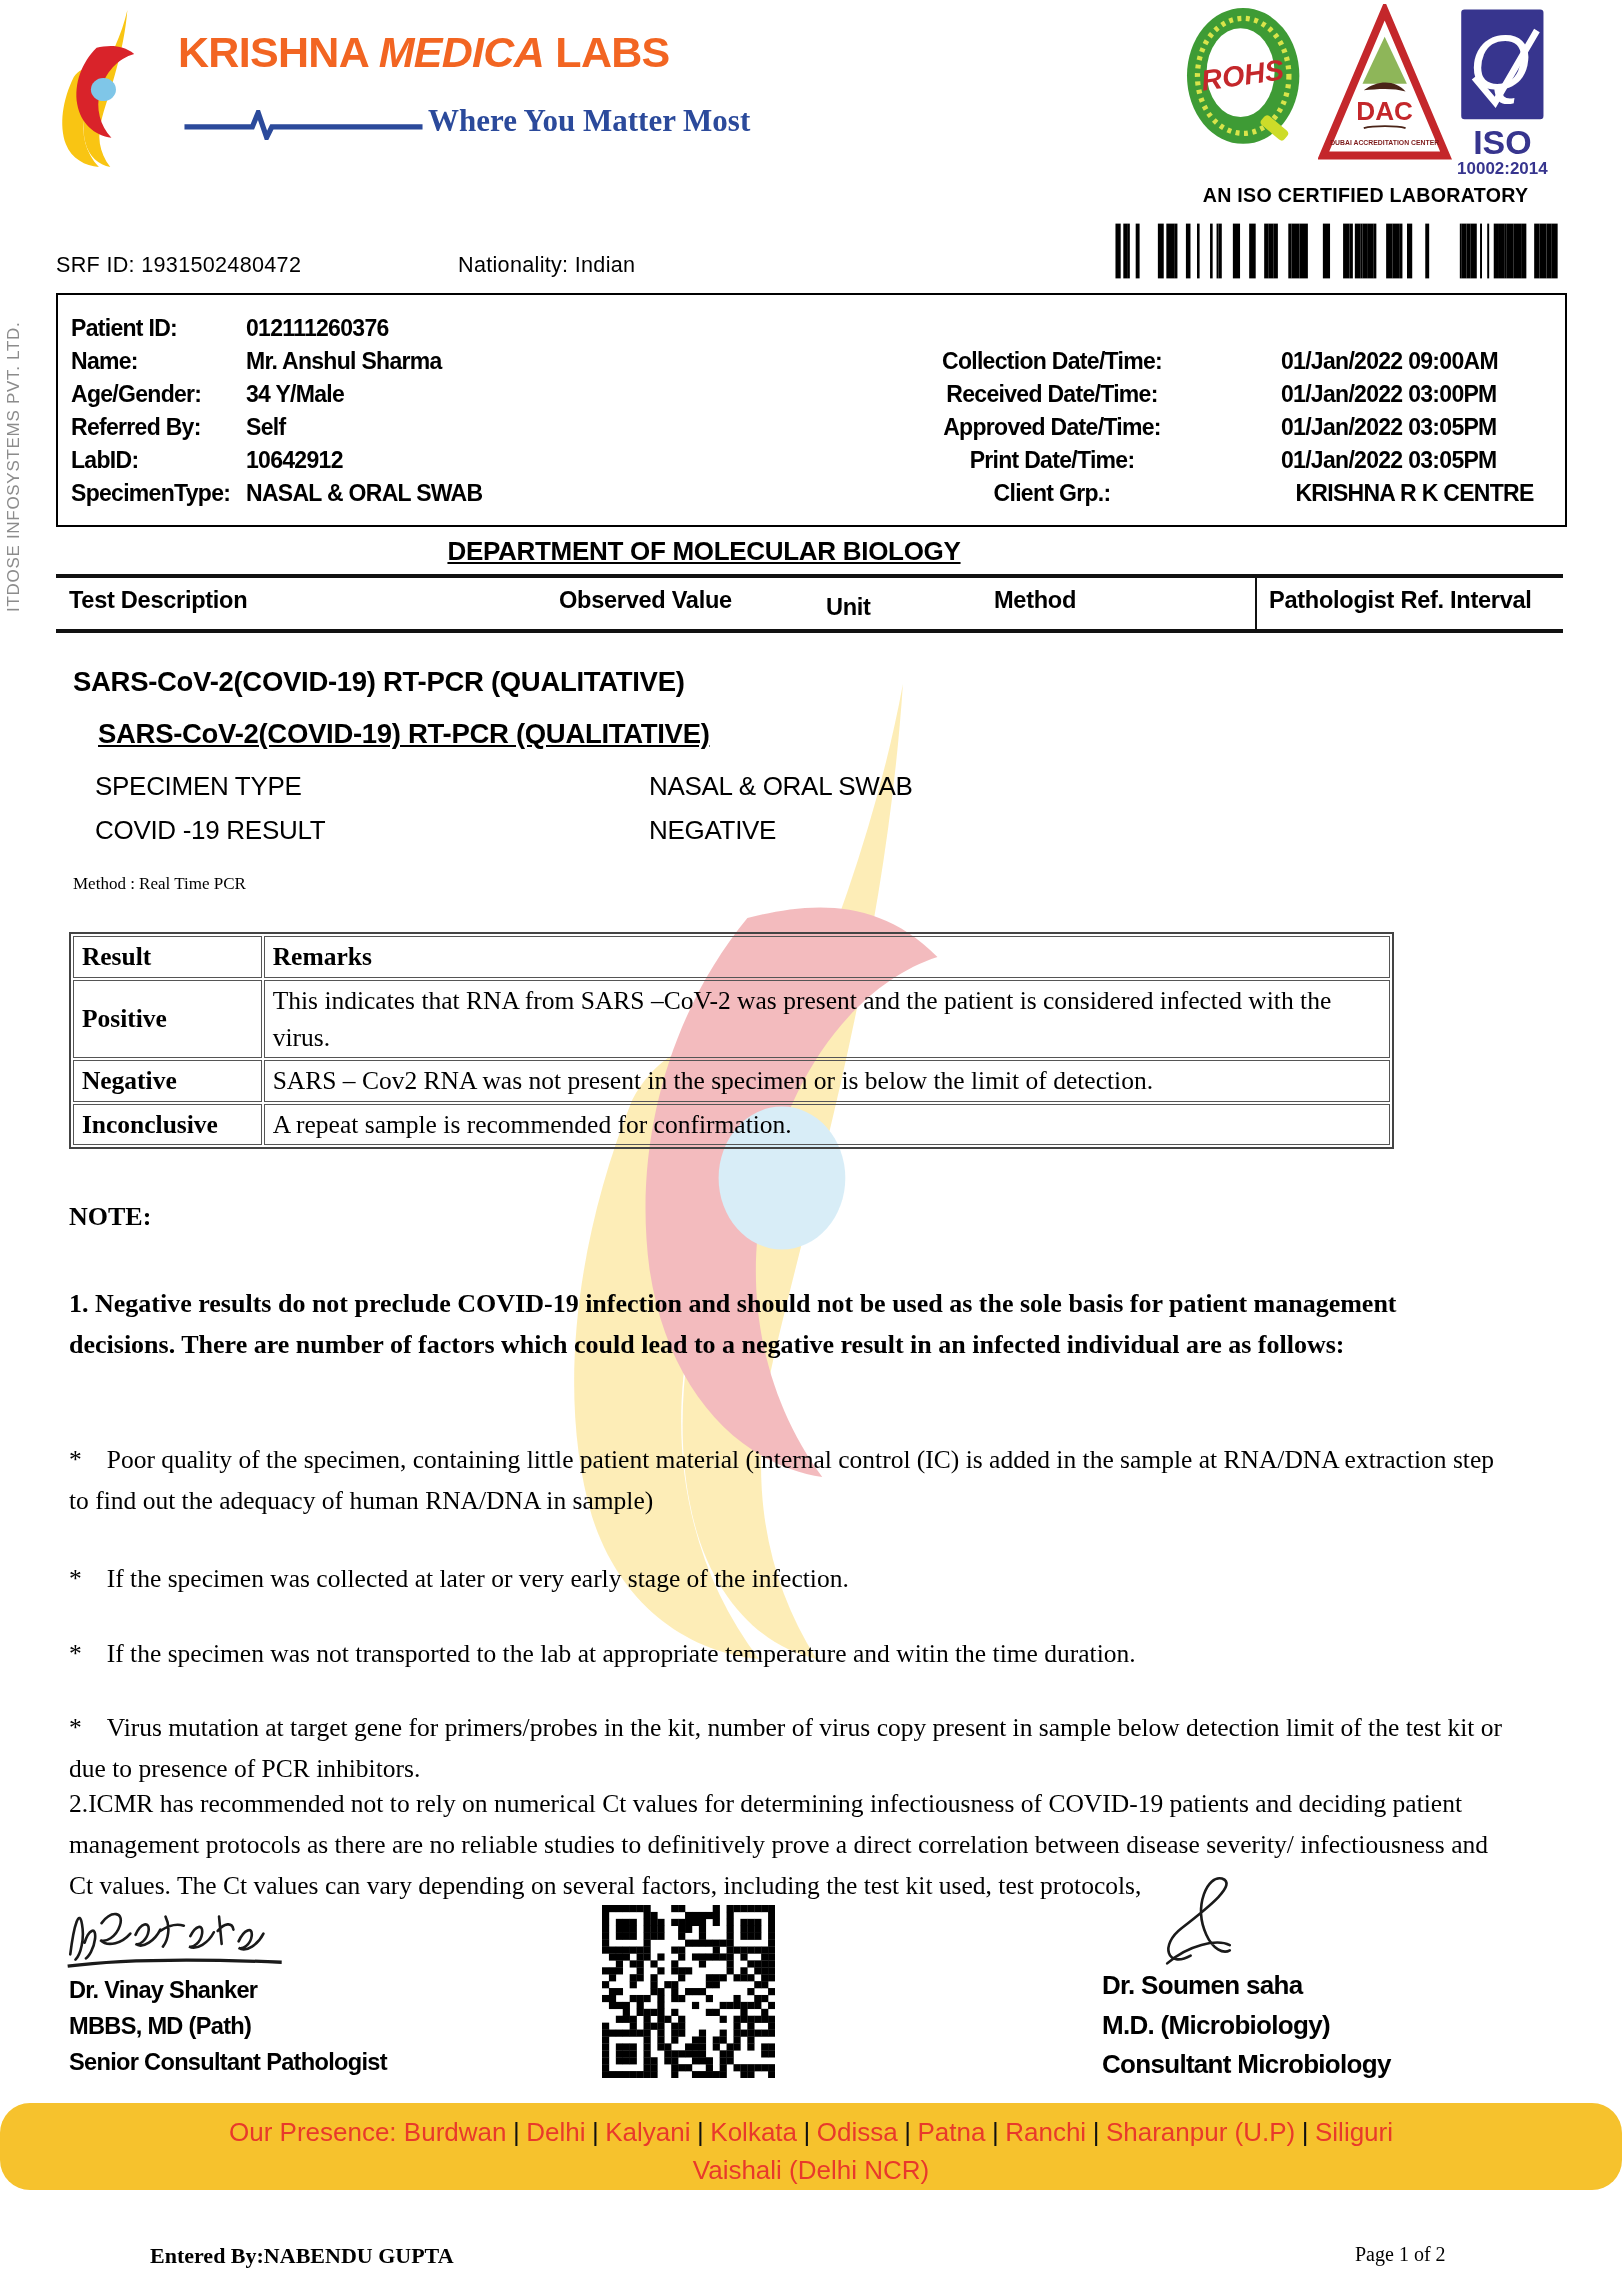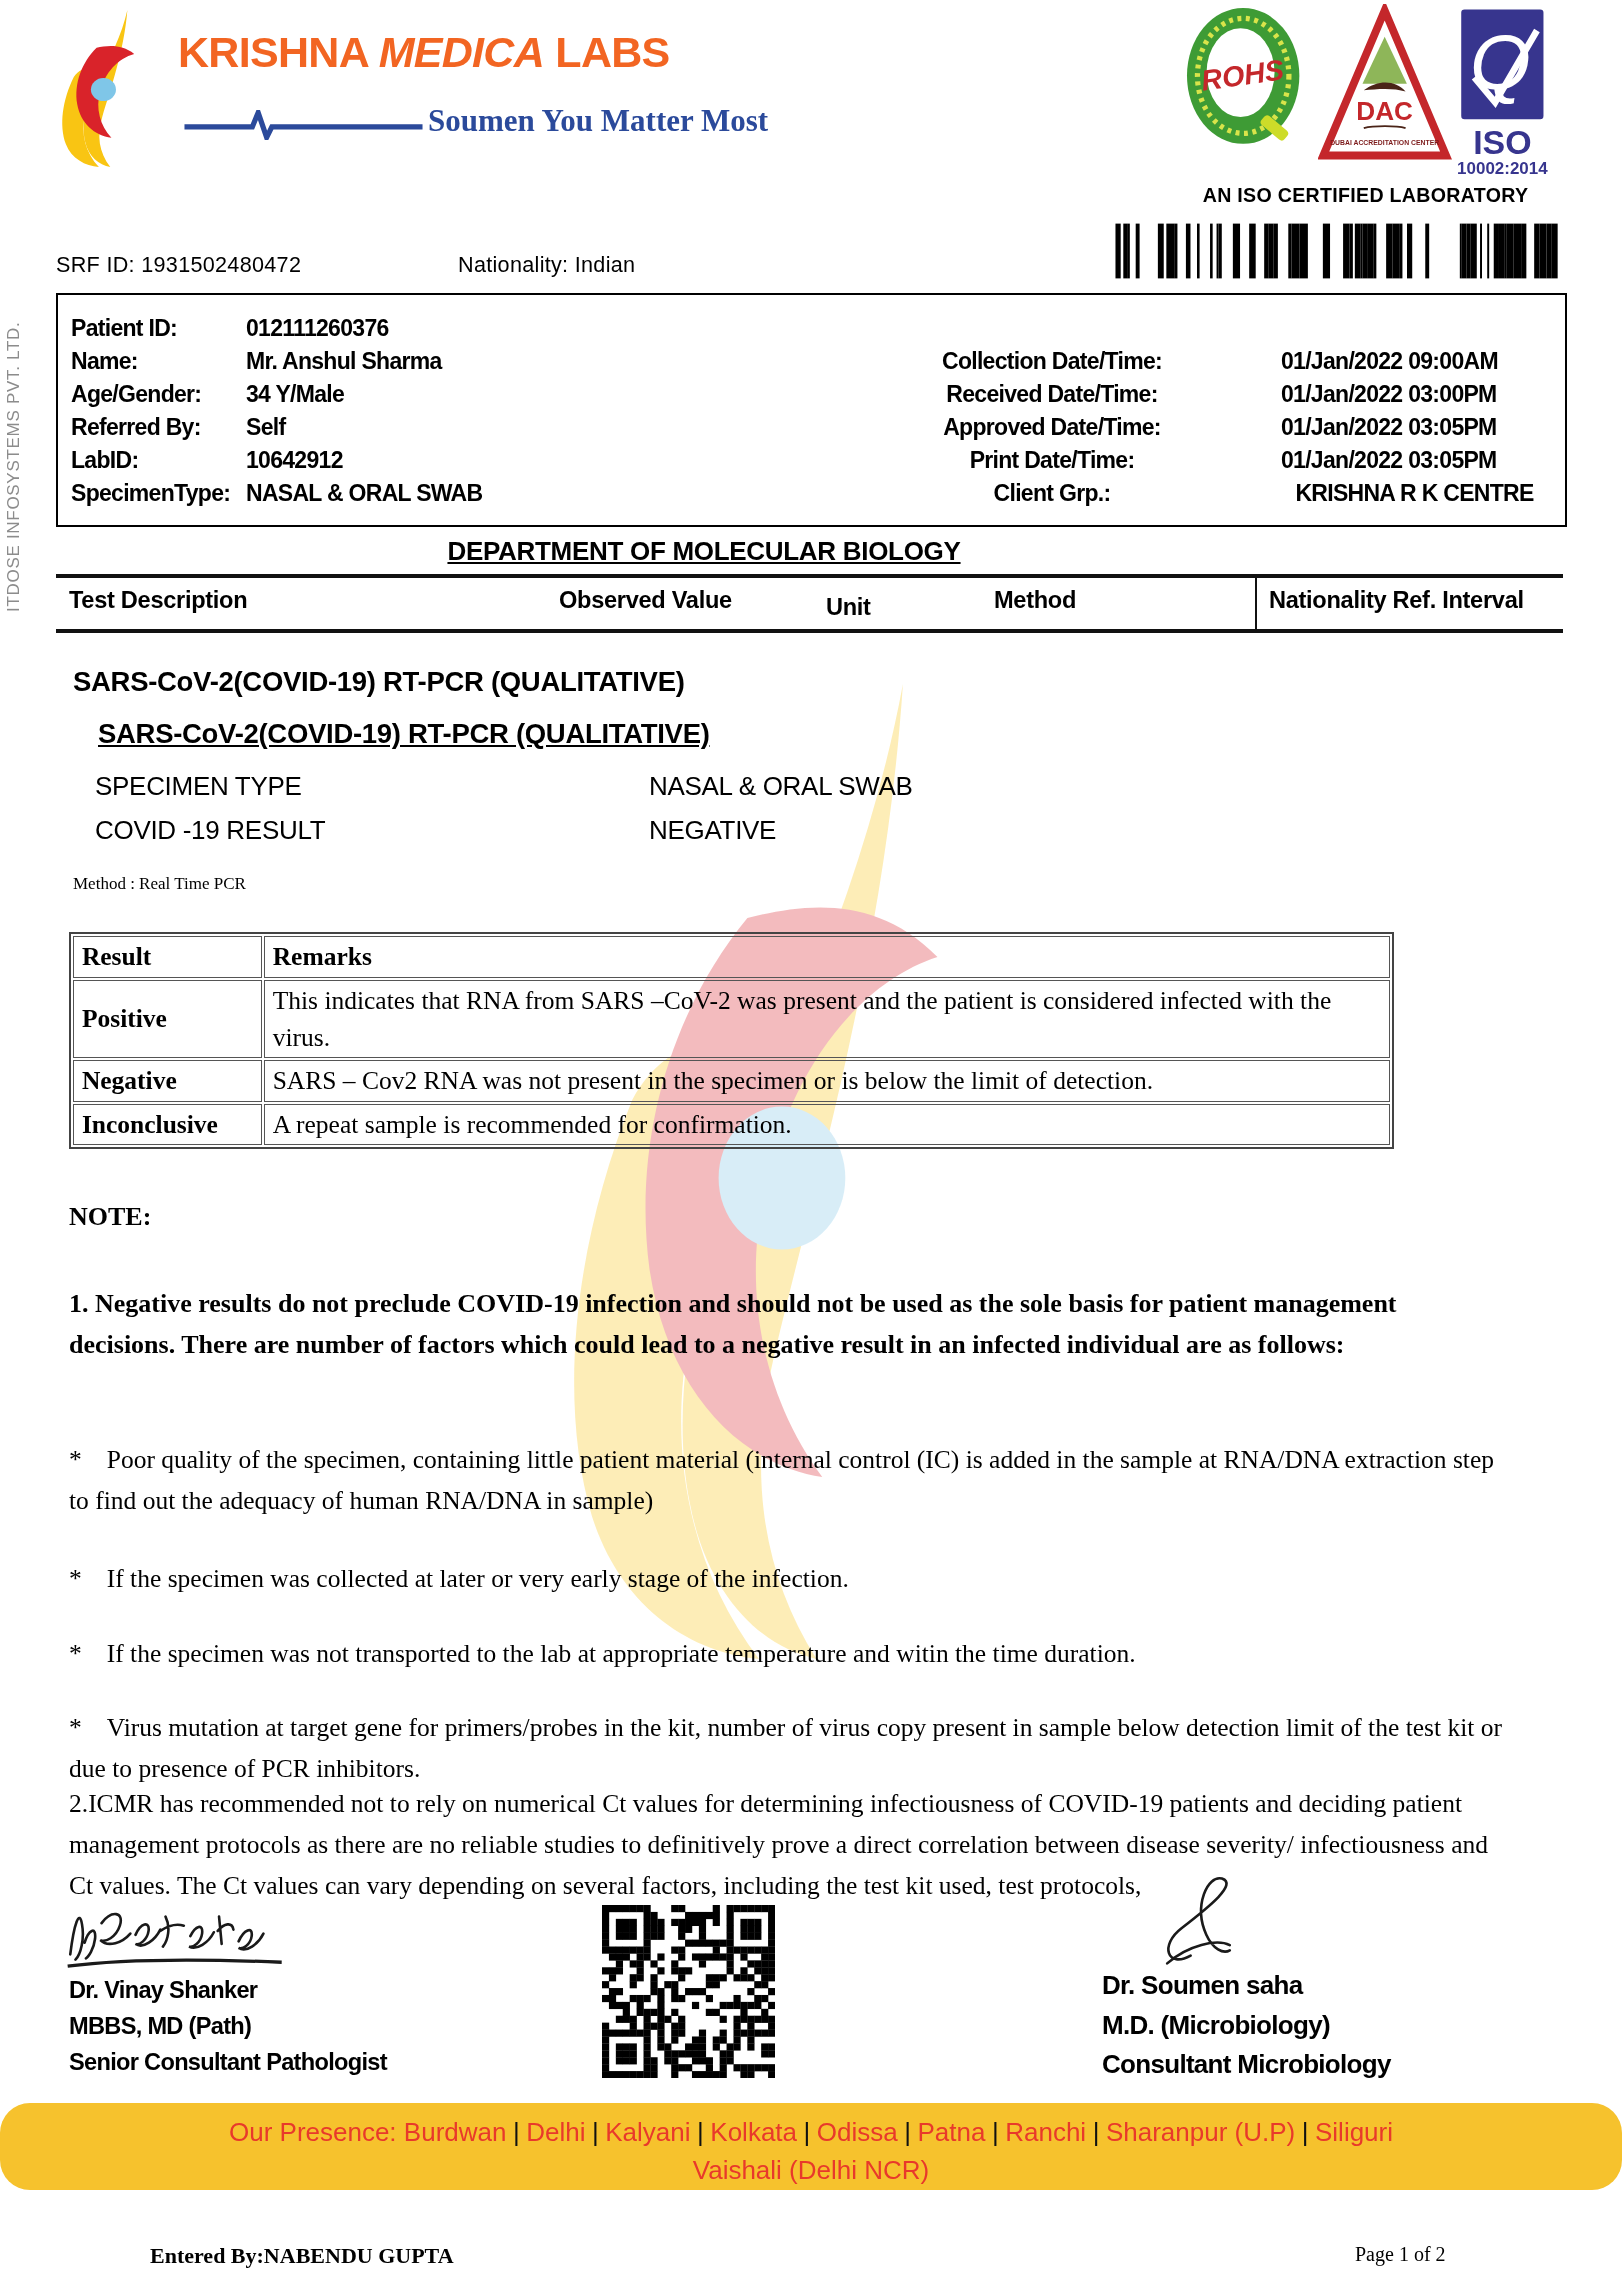--- a/index.html
+++ b/index.html
@@ -91,21 +91,21 @@
     <use href="#flame-sym"></use>
   </svg>
 
   <div class="abs brand" style="left:178px;top:27.5px">
     <span>KRISHNA </span><span class="it">MEDICA</span><span> LABS</span>
   </div>
 
   <svg class="abs" style="left:184px;top:110px" width="239" height="30" viewBox="0 0 365 46">
     <polyline points="0,26 95,26 104,26 113,4 126,42 134,26 365,26" fill="none" style="stroke:var(--brand-blue)" stroke-width="8"></polyline>
   </svg>
-  <div class="abs tagline" style="left:428px;top:103px">Soumen You Matter Most</div>
+  <div class="abs tagline" style="left:428px;top:103px">Where You Matter Most</div>
 
   <svg class="abs" style="left:1183px;top:3.9px" width="121" height="147" viewBox="0 0 185 225">
     <ellipse cx="92" cy="110" rx="86" ry="104" style="fill:var(--badge-green)"></ellipse>
     <ellipse cx="92" cy="110" rx="70" ry="88" fill="none" stroke="#d9e44a" stroke-width="8" stroke-dasharray="6 7"></ellipse>
     <ellipse cx="88" cy="105" rx="52" ry="68" fill="#ffffff"></ellipse>
     <rect x="128" y="168" width="46" height="18" rx="6" transform="rotate(40 128 168)" fill="#cddc29"></rect>
     <text x="92" y="124" text-anchor="middle" font-style="italic" font-weight="bold" font-size="44" transform="rotate(-8 92 115)" style="fill:var(--badge-red)">ROHS</text>
   </svg>
 
   <svg class="abs" style="left:1318px;top:3.9px" width="134" height="160" viewBox="0 0 205 245">
@@ -240,21 +240,21 @@
   </div>
 
   <div class="abs dept-title" style="left:0;top:536px">DEPARTMENT OF MOLECULAR BIOLOGY</div>
   <div class="abs rule" style="left:56px;top:574px;width:1507px;height:3.9px"></div>
   <div class="abs rule" style="left:56px;top:629px;width:1507px;height:3.9px"></div>
   <div class="abs rule" style="left:1255px;top:574px;width:2px;height:59px"></div>
   <div class="abs colhead" style="left:69px;top:587px">Test Description</div>
   <div class="abs colhead" style="left:559px;top:587px">Observed Value</div>
   <div class="abs colhead" style="left:826px;top:594px">Unit</div>
   <div class="abs colhead" style="left:994px;top:587px">Method</div>
-  <div class="abs colhead" style="left:1269px;top:587px">Nationality Ref. Interval</div>
+  <div class="abs colhead" style="left:1269px;top:587px">Pathologist Ref. Interval</div>
 
   <div class="abs test-title" style="left:73px;top:666px">SARS-CoV-2(COVID-19) RT-PCR (QUALITATIVE)</div>
   <div class="abs test-title u" style="left:98px;top:718px">SARS-CoV-2(COVID-19) RT-PCR (QUALITATIVE)</div>
   <div class="abs test-row" style="left:95px;top:771px">SPECIMEN TYPE</div>
   <div class="abs test-row" style="left:649px;top:771px">NASAL &amp; ORAL SWAB</div>
   <div class="abs test-row" style="left:95px;top:815px">COVID -19 RESULT</div>
   <div class="abs test-row" style="left:649px;top:815px">NEGATIVE</div>
   <div class="abs method-line" style="left:73px;top:862px">Method : Real Time PCR</div>
 
   <table class="remarks abs" style="left:69px;top:932px">

